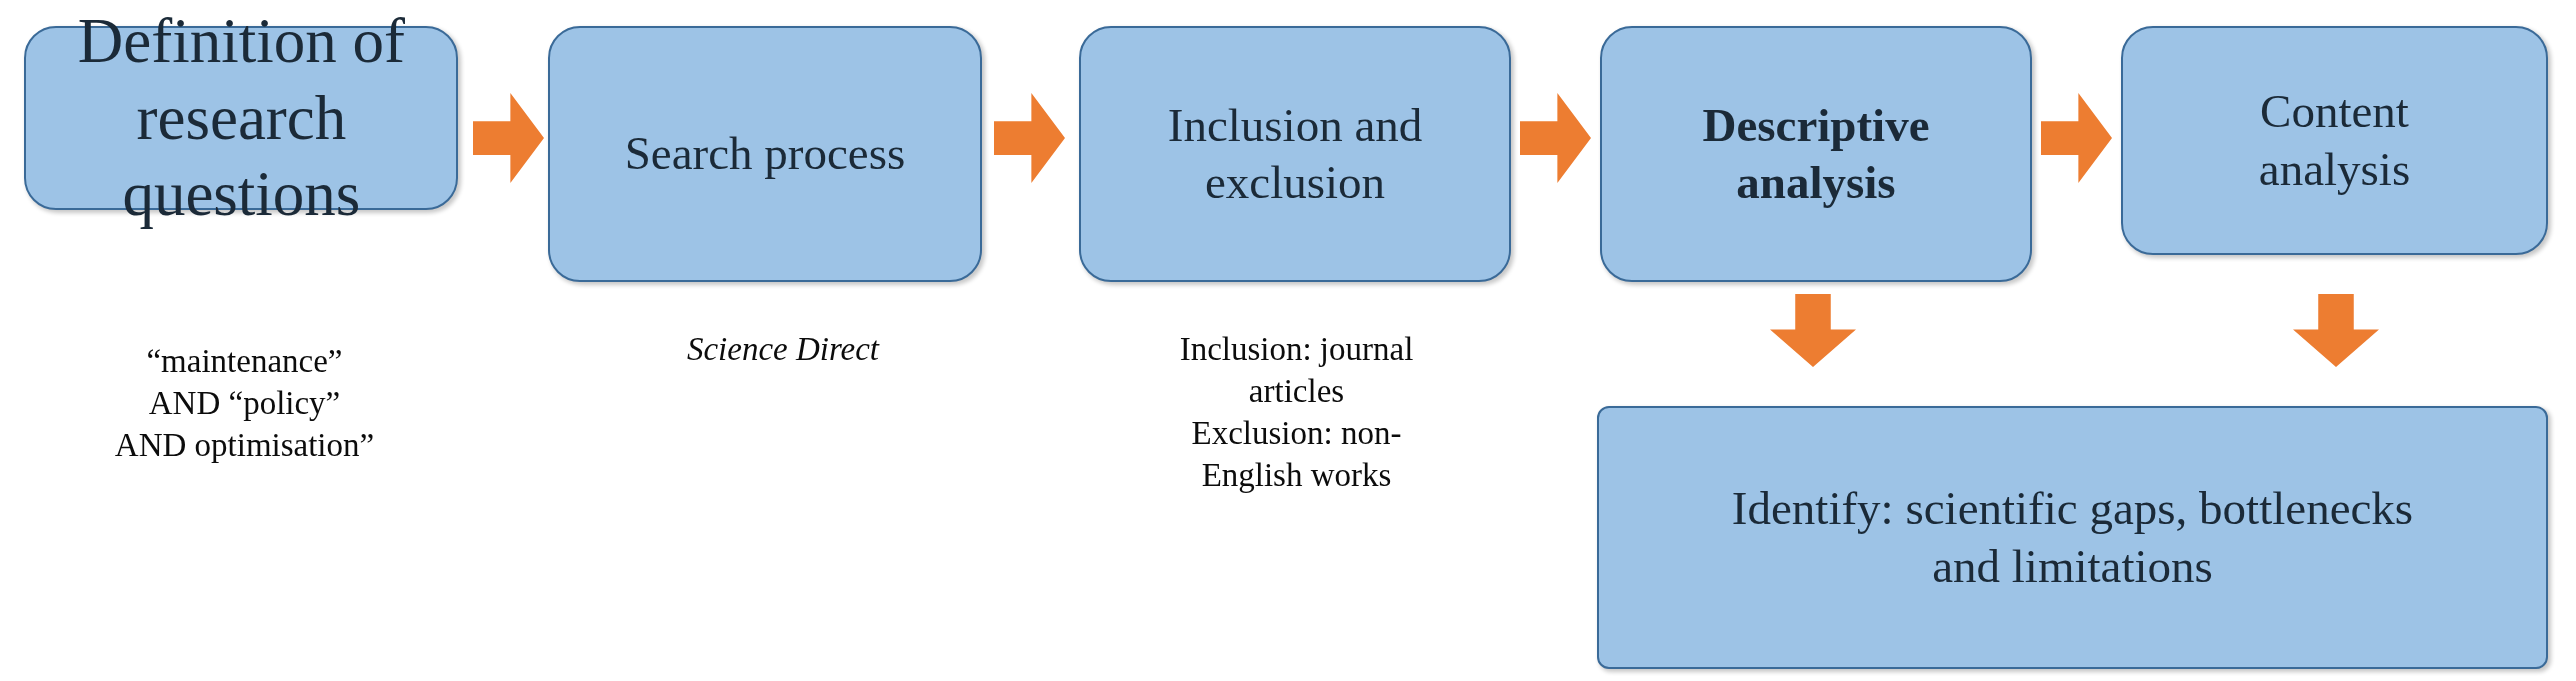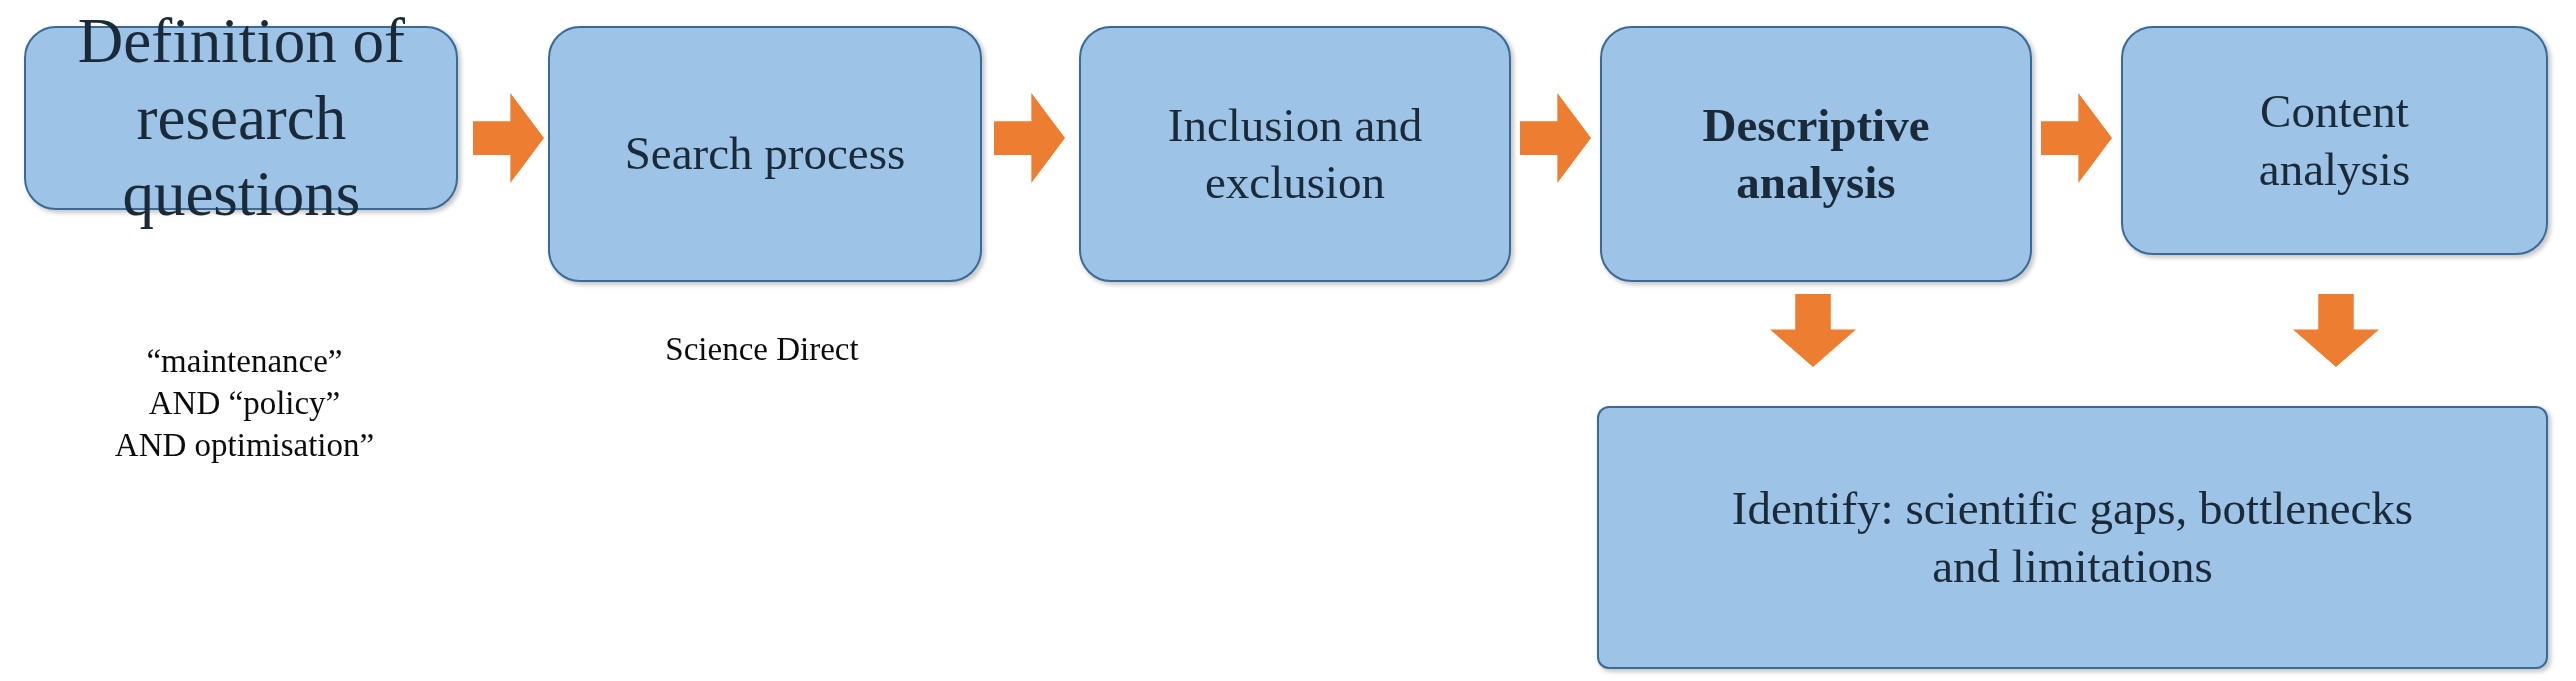--- a/index.html
+++ b/index.html
@@ -54,21 +54,21 @@
   
   .caption {
     position: absolute;
     text-align: center;
     color: #0C0C0C;
     font-size: 33px;
     line-height: 1.27;
     white-space: pre-line;
   }
   .cap1 { left: 0px;    top: 329px; width: 489px; margin-top: 12px; }
-  .cap2 { left: 527px;  top: 329px; width: 470px; }
+  .cap2 { left: 548px;  top: 329px; width: 470px; font-style: italic; }
   .cap3 { left: 1071px; top: 329px; width: 451px; }
 
   
   .arrow-right {
     position: absolute;
     width: 71px;
     height: 90px;
   }
   .arrow-down {
     position: absolute;
@@ -117,20 +117,24 @@
 
   <div class="pbox boxout">
     <span class="label">Identify: scientific gaps, bottlenecks
 and limitations</span>
   </div>
 
   <div class="caption cap1">“maintenance”
 AND  “policy”
 AND  optimisation”</div>
   <div class="caption cap2">Science Direct</div>
+  <div class="caption cap3">Inclusion: journal
+articles
+Exclusion: non-
+English works</div>
 
   <div class="arrow-right ar1">
     <svg viewBox="0 0 76 96" preserveAspectRatio="none" aria-hidden="true">
       <polygon points="0,30 40,30 40,0 76,48 40,96 40,66 0,66" fill="#ED7D31"></polygon>
     </svg>
   </div>
   <div class="arrow-right ar2">
     <svg viewBox="0 0 76 96" preserveAspectRatio="none" aria-hidden="true">
       <polygon points="0,30 40,30 40,0 76,48 40,96 40,66 0,66" fill="#ED7D31"></polygon>
     </svg>

